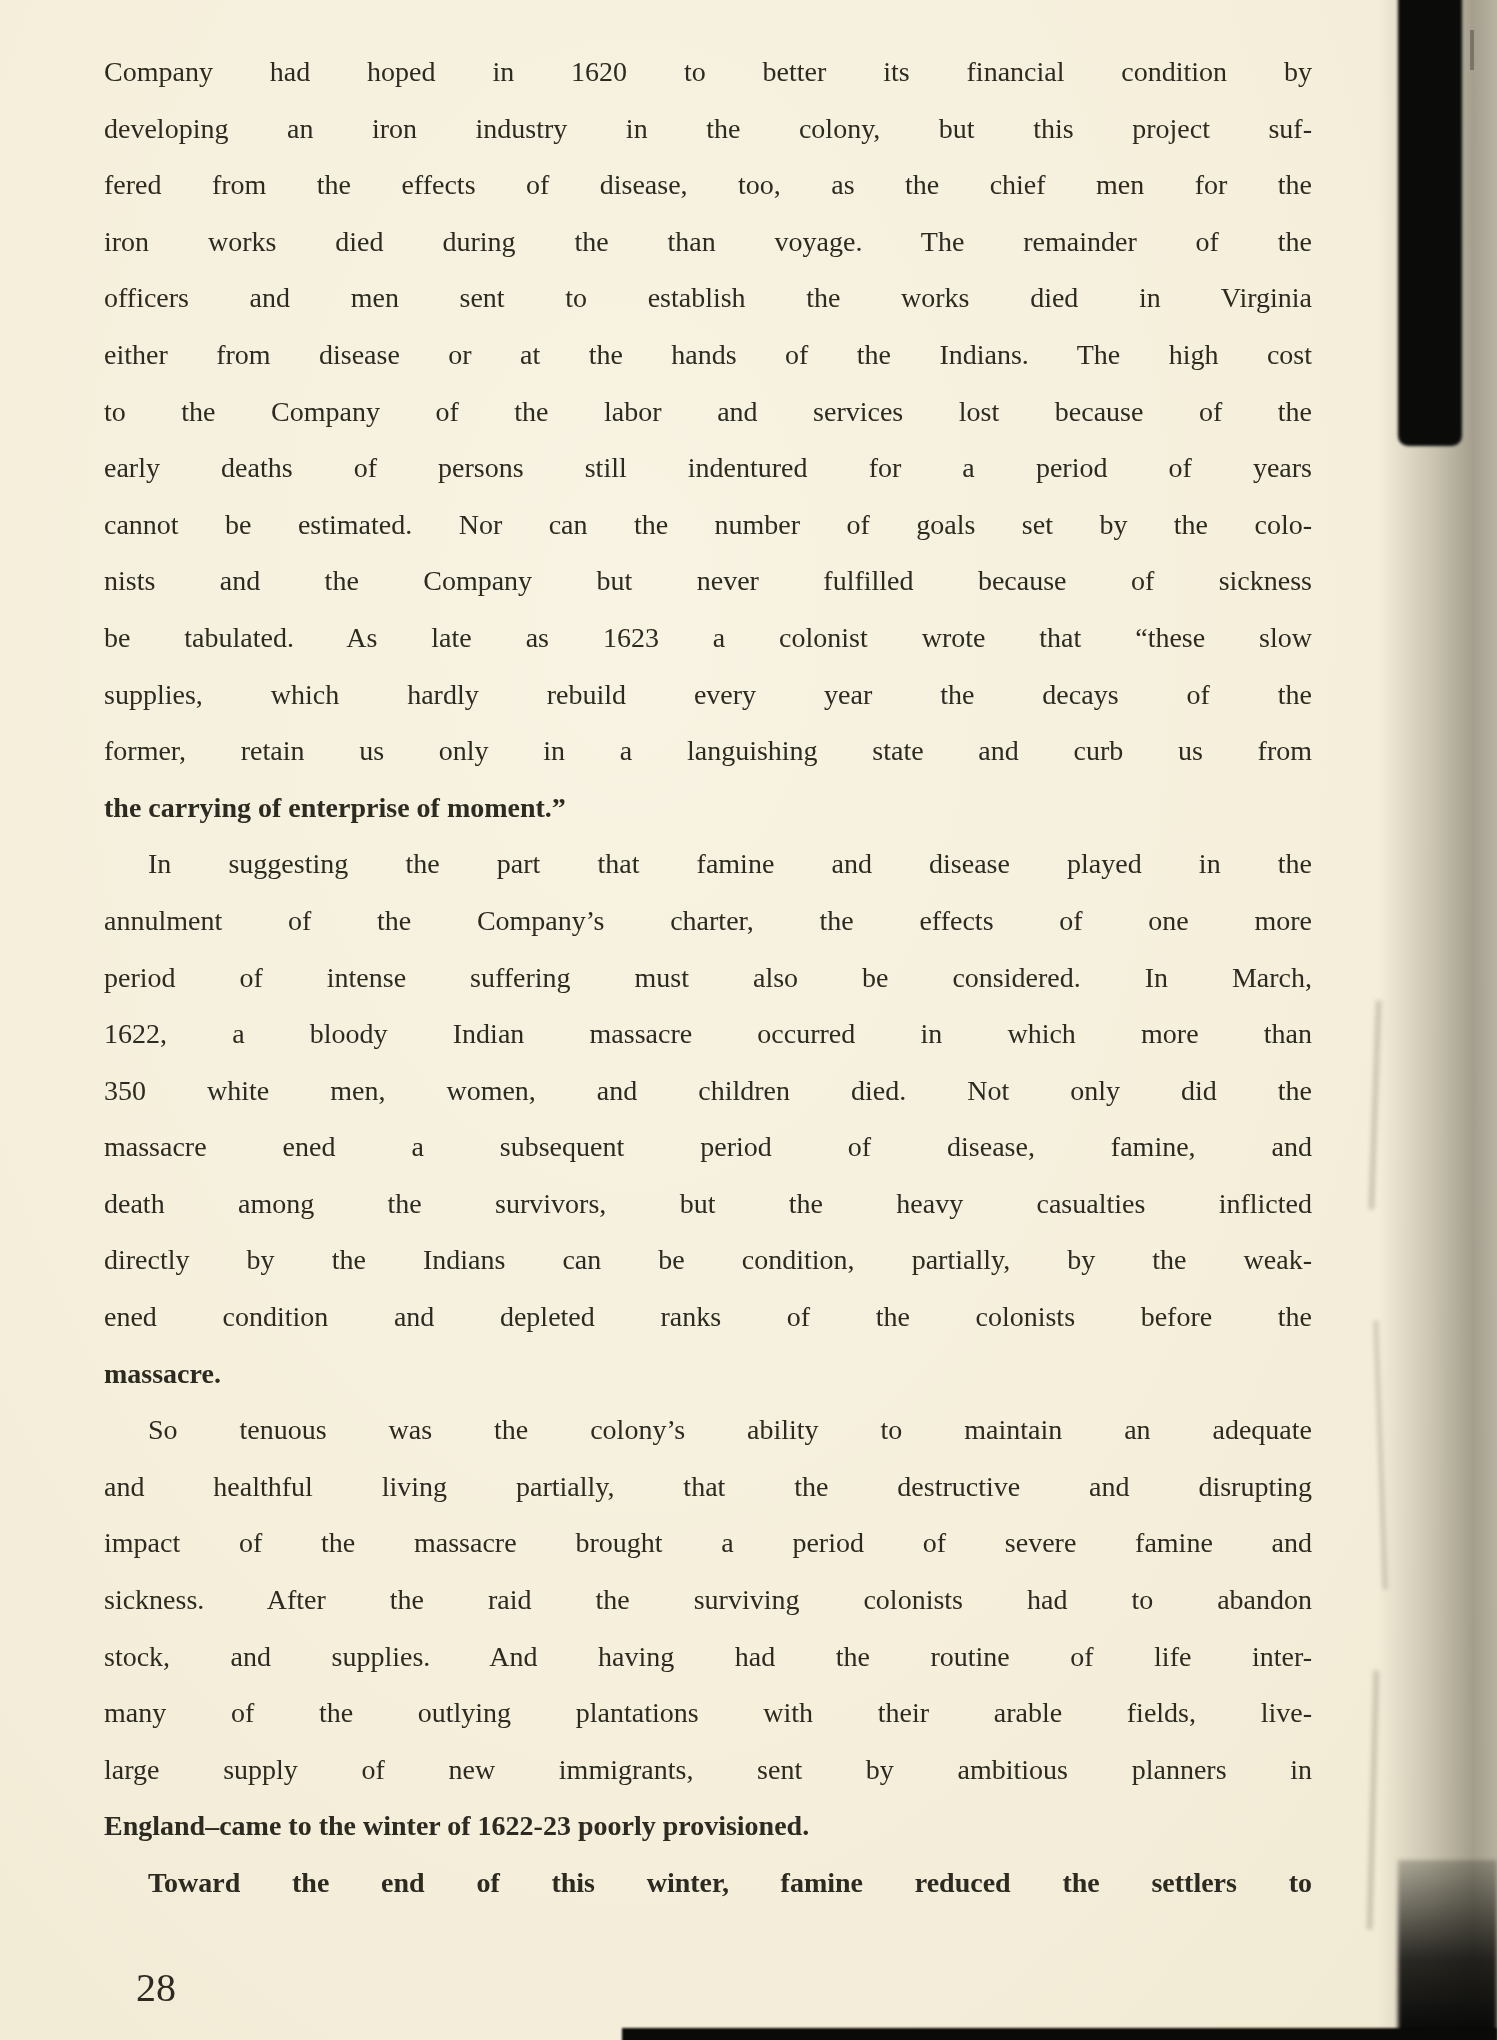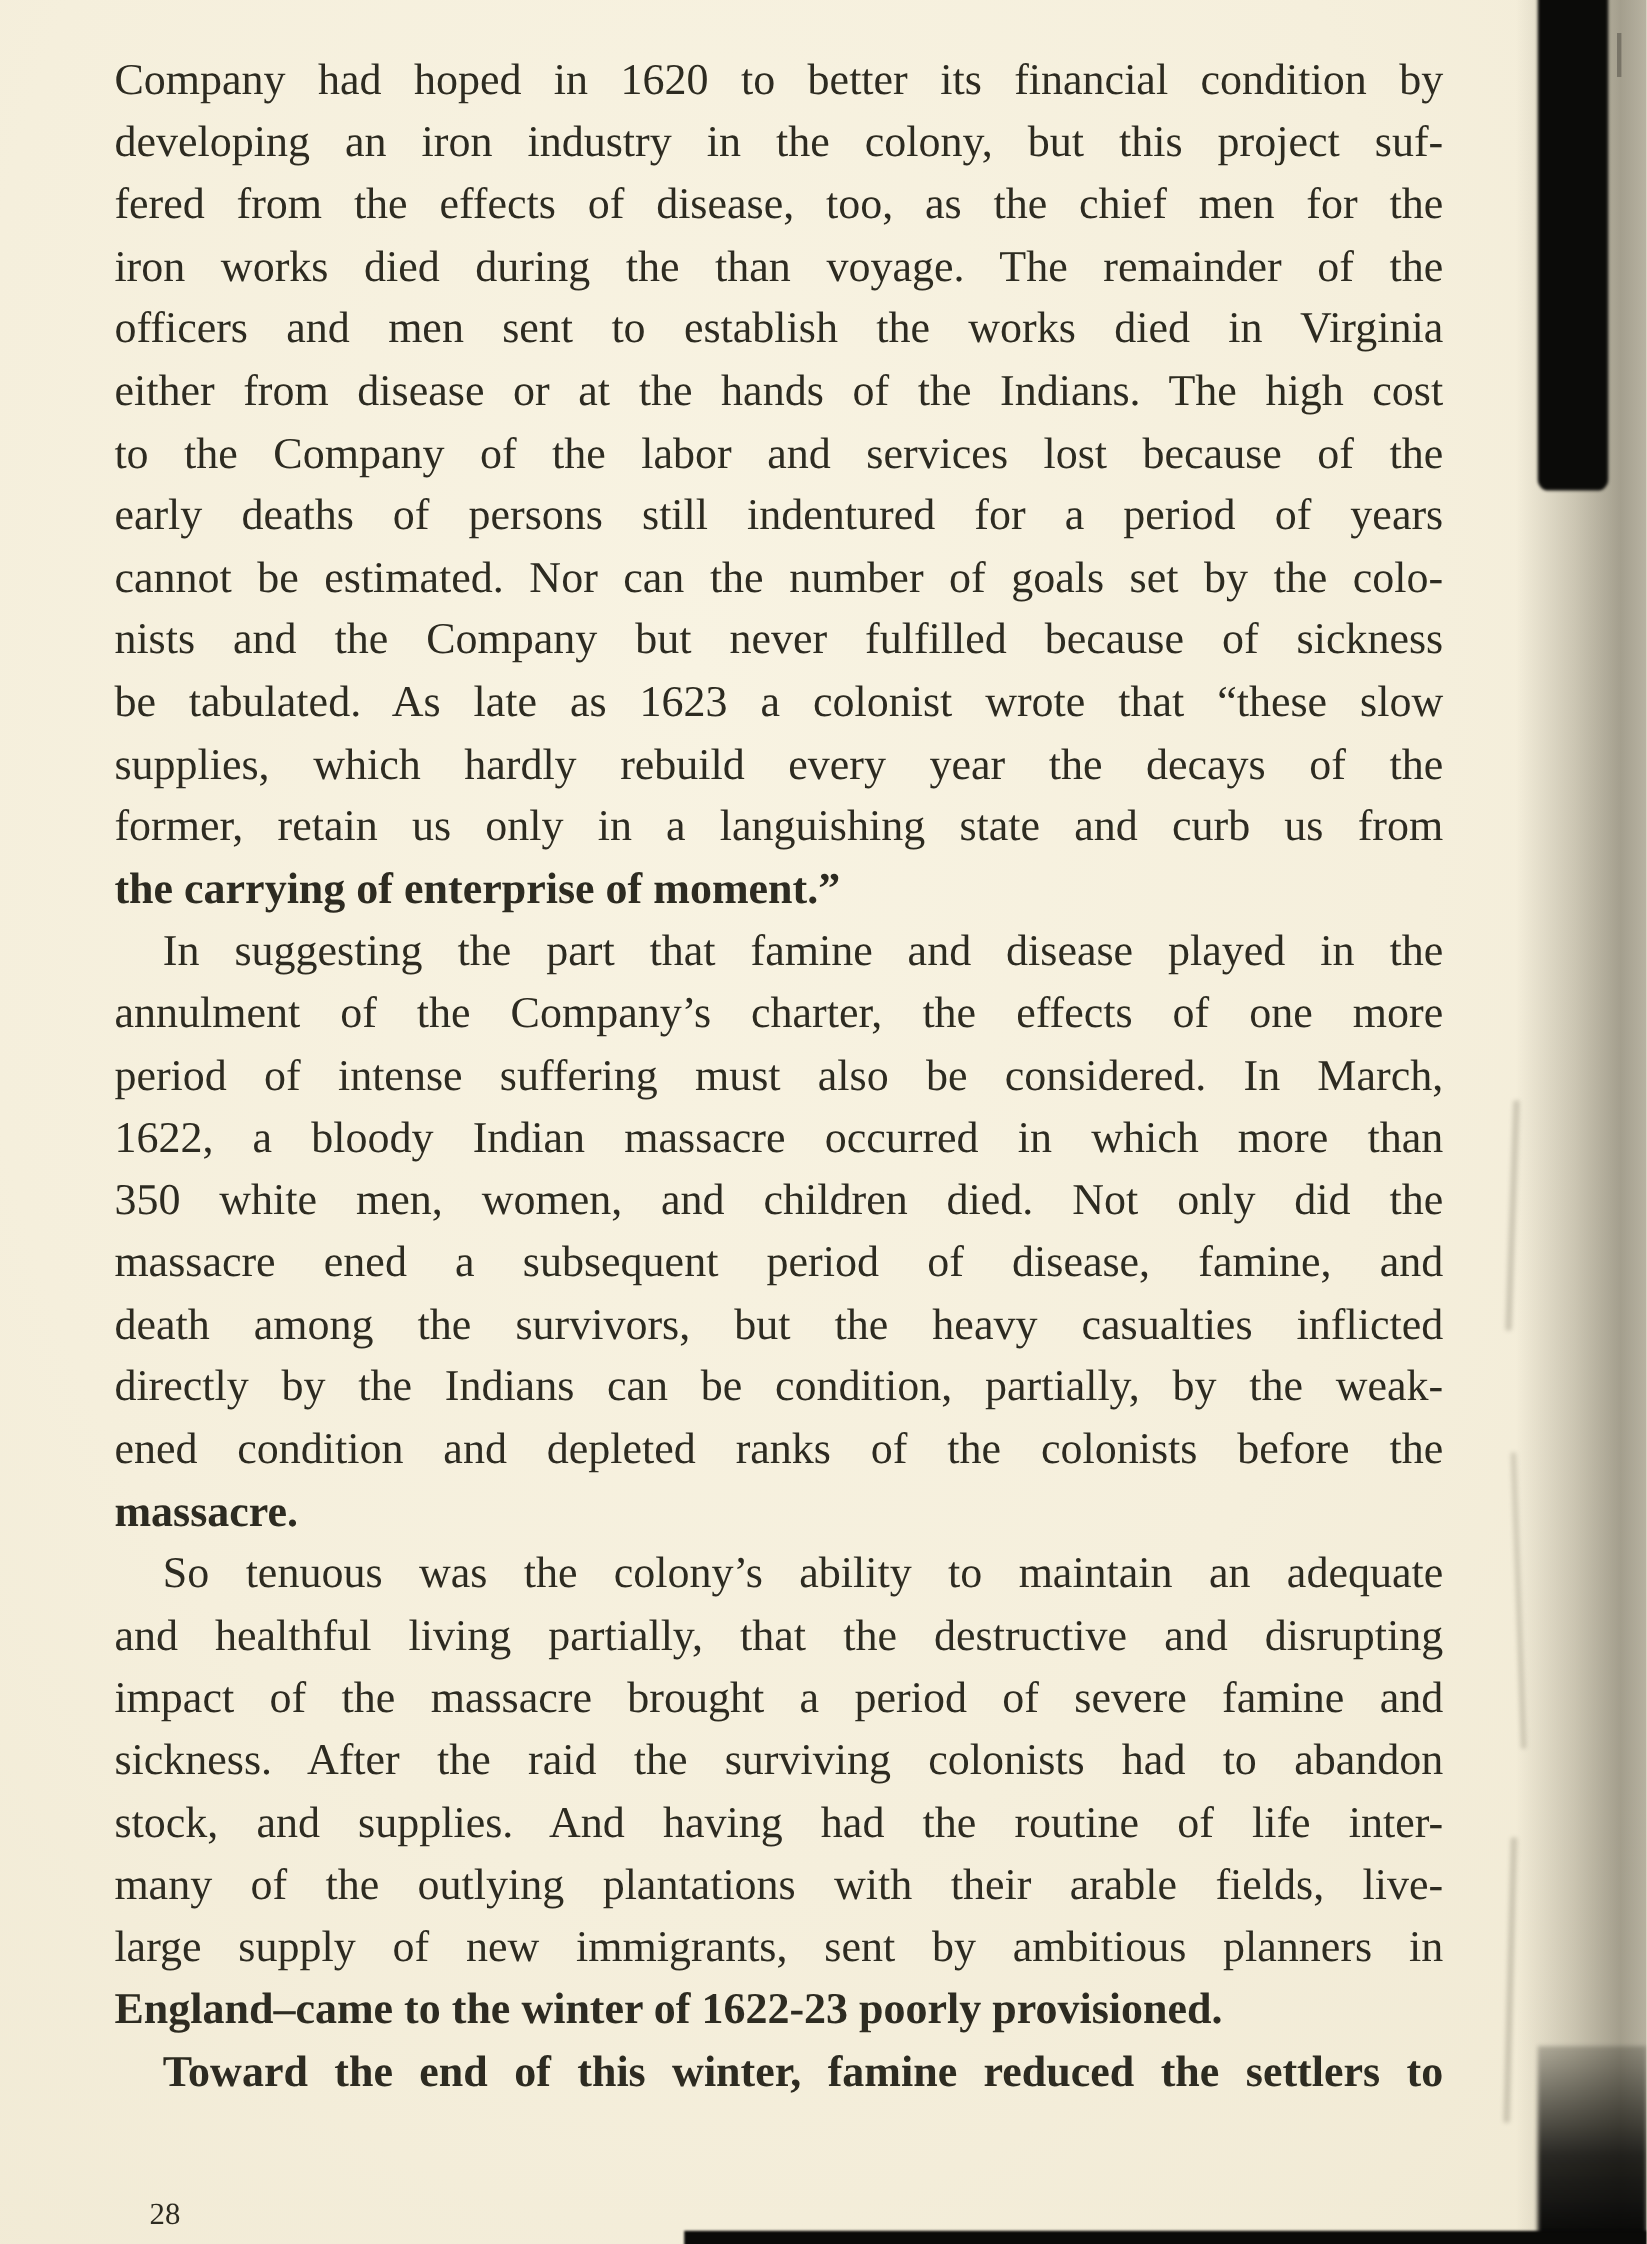--- a/index.html
+++ b/index.html
@@ -15,37 +15,36 @@
     height: 2040px;
     background: radial-gradient(ellipse at 42% 30%, #f8f3e2 0%, #f5efdc 55%, #f0e9d3 100%);
     overflow: hidden;
   }
   .text-block {
     position: absolute;
     left: 104px;
     top: 44px;
     width: 1208px;
     color: var(--ink, #2d2b21);
-    font-size: 40px;
+    font-size: 28px;
     line-height: 56.6px;
   }
   .line {
     text-align: justify;
     text-align-last: justify;
   }
   .para .line.last { text-align-last: left; font-weight: bold; }
   .para.cont .line.last { text-align-last: justify; }
   .para.indent .line:first-child { text-indent: 44px; }
   .page-number {
     position: absolute;
     left: 136px;
     top: 1964px;
-    font-size: 28px;
+    font-size: 40px;
     color: var(--ink, #2d2b21);
-    margin-top: 34px;
   }
   
   .edge-shadow {
     position: absolute;
     left: 1378px; top: 0;
     width: 119px; height: 2040px;
     background: linear-gradient(to right,
       rgba(110,104,86,0) 0%,
       rgba(100,95,78,0.28) 45%,
       rgba(78,74,60,0.48) 80%,

